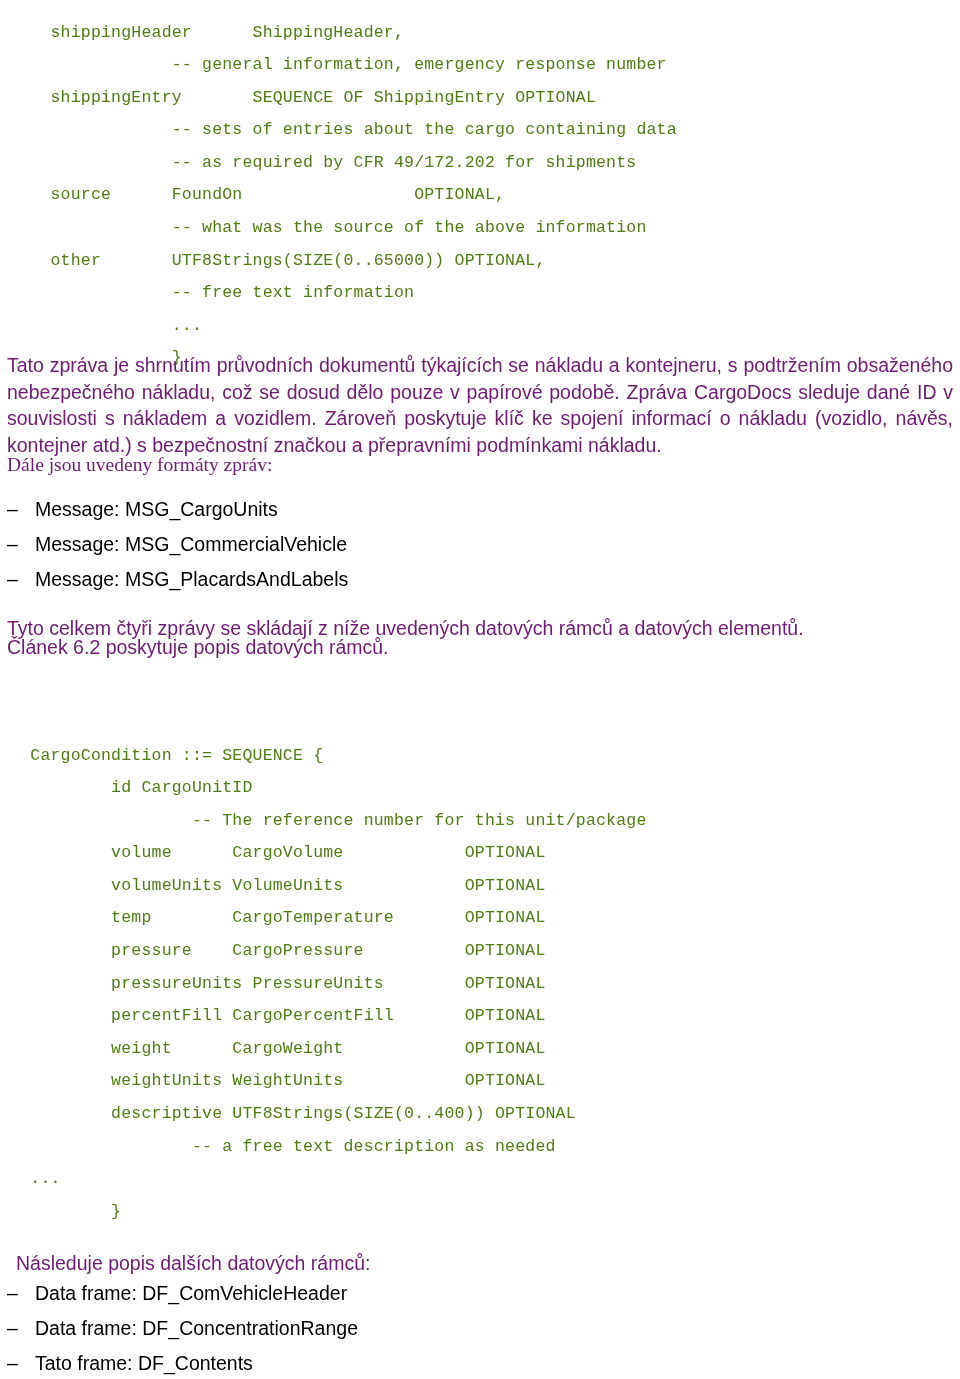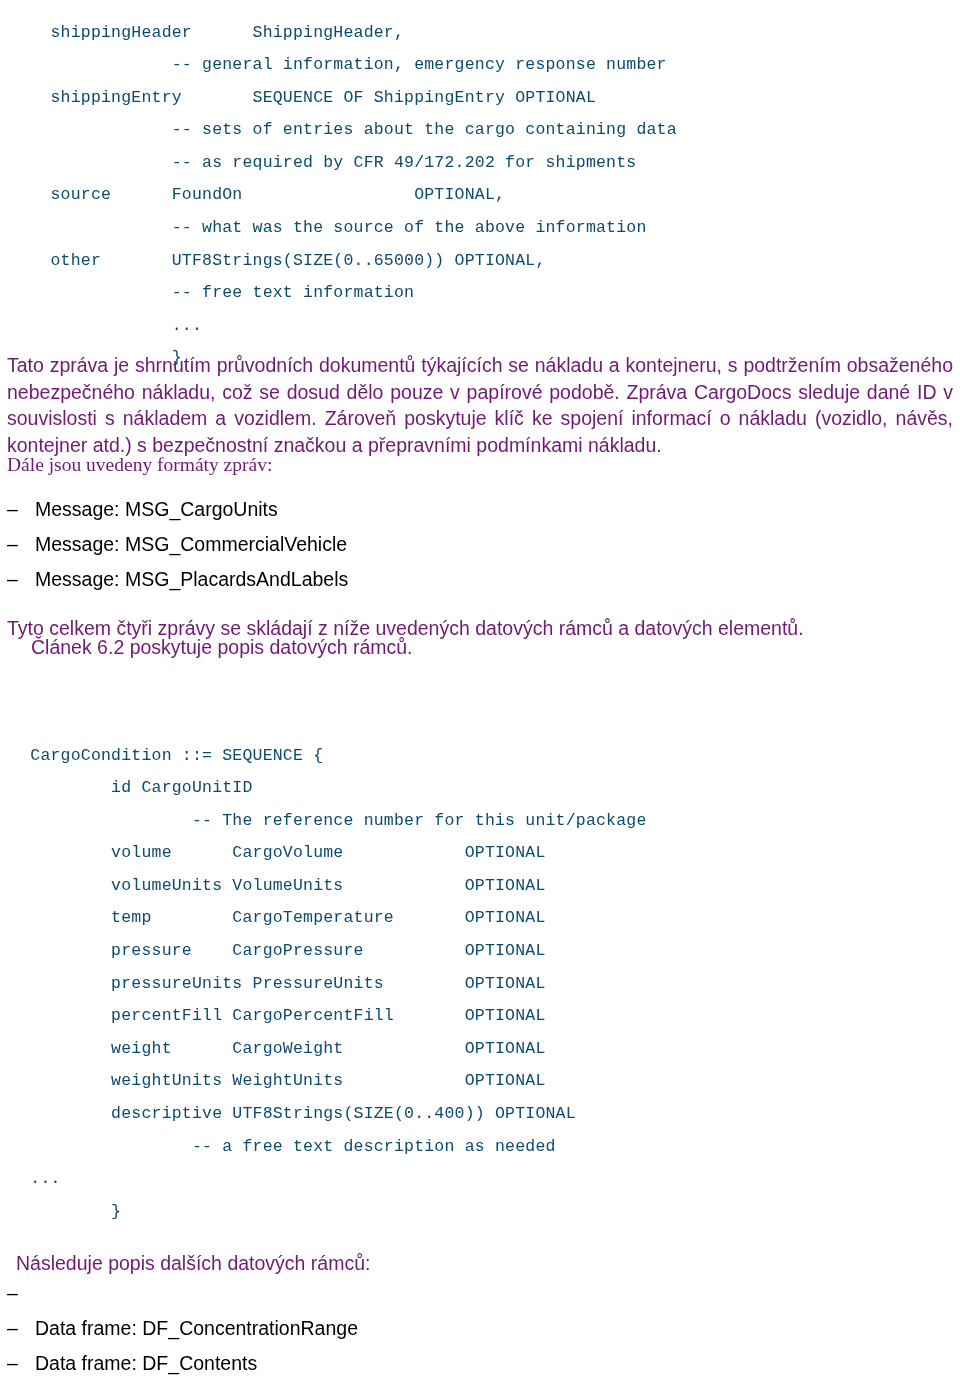--- a/index.html
+++ b/index.html
@@ -19,21 +19,21 @@
   .page {
     position: relative;
     width: 960px;
     height: 1379px;
     box-sizing: border-box;
   }
 
   
   .code-block {
     font-family: "Liberation Mono", "DejaVu Sans Mono", monospace;
-    color: #0c4a6e;
+    color: #4d7c0f;
     font-size: 16.5px;
     line-height: 32.6px;
     white-space: pre;
     letter-spacing: 0.2px;
   }
   .code-line {
     white-space: pre;
     display: block;
     height: 32.6px;
   }
@@ -108,21 +108,20 @@
     left: 7px;
     top: 599px;
     width: 900px;
     margin-top: 16px;
   }
   #line-article {
     position: absolute;
     left: 7px;
     top: 634px;
     width: 900px;
-    margin-left: 24px;
   }
   #line-example {
     position: absolute;
     left: 7px;
     top: 672px;
     width: 930px;
   }
   #line-example b { font-weight: bold; }
 
   #line-identifies {
@@ -159,18 +158,18 @@
 
   <div id="line-article" class="prose">Článek 6.2 poskytuje popis datových rámců.</div>
 
 
   <pre id="code-bottom" class="code-block"><span class="code-line">   CargoCondition ::= SEQUENCE {</span><span class="code-line">           id CargoUnitID</span><span class="code-line">                   -- The reference number for this unit/package</span><span class="code-line">           volume      CargoVolume            OPTIONAL</span><span class="code-line">           volumeUnits VolumeUnits            OPTIONAL</span><span class="code-line">           temp        CargoTemperature       OPTIONAL</span><span class="code-line">           pressure    CargoPressure          OPTIONAL</span><span class="code-line">           pressureUnits PressureUnits        OPTIONAL</span><span class="code-line">           percentFill CargoPercentFill       OPTIONAL</span><span class="code-line">           weight      CargoWeight            OPTIONAL</span><span class="code-line">           weightUnits WeightUnits            OPTIONAL</span><span class="code-line">           descriptive UTF8Strings(SIZE(0..400)) OPTIONAL</span><span class="code-line">                   -- a free text description as needed</span><span class="code-line">   ...</span><span class="code-line">           }</span></pre>
 
 
   <div id="line-follows" class="prose">Následuje popis dalších datových rámců:</div>
 
   <ul id="list-dataframes" class="bullet-list">
-      <li><span class="dash">–</span></li>
+      <li><span class="dash">–</span><span>Data frame: DF_ComVehicleHeader</span></li>
       <li><span class="dash">–</span><span>Data frame: DF_ConcentrationRange</span></li>
-      <li><span class="dash">–</span><span>Data frame: DF_Contents</span></li>
+      <li><span class="dash">–</span><span>Tato frame: DF_Contents</span></li>
     </ul>
 
 </div>
 
 </body></html>

